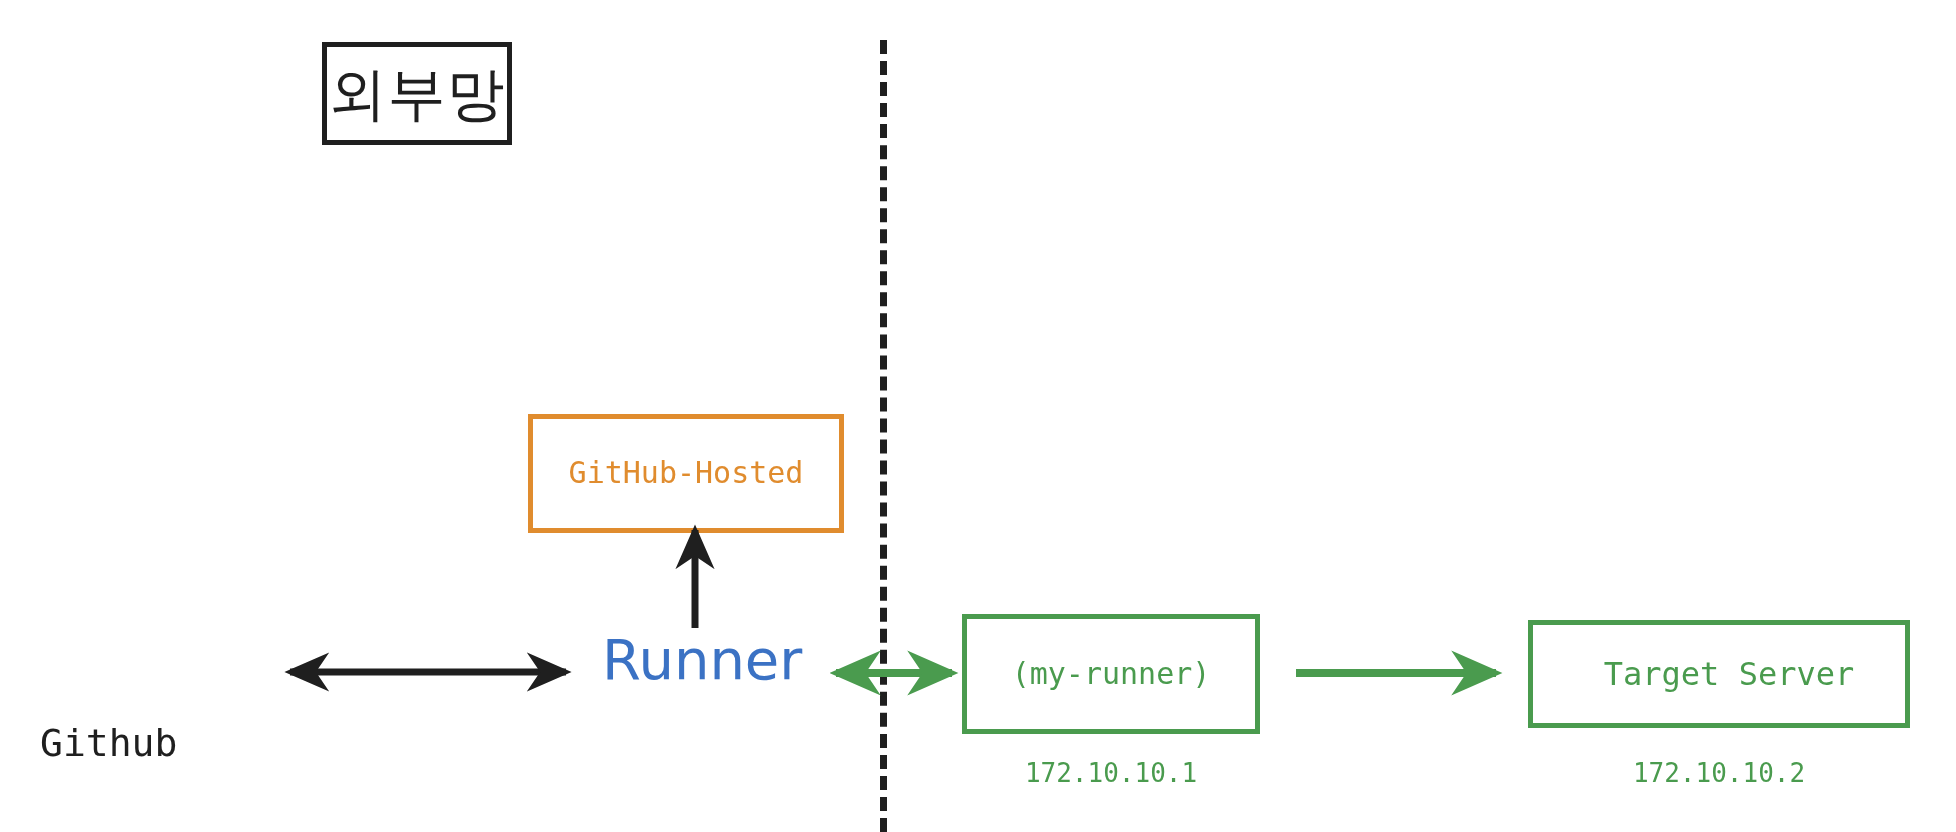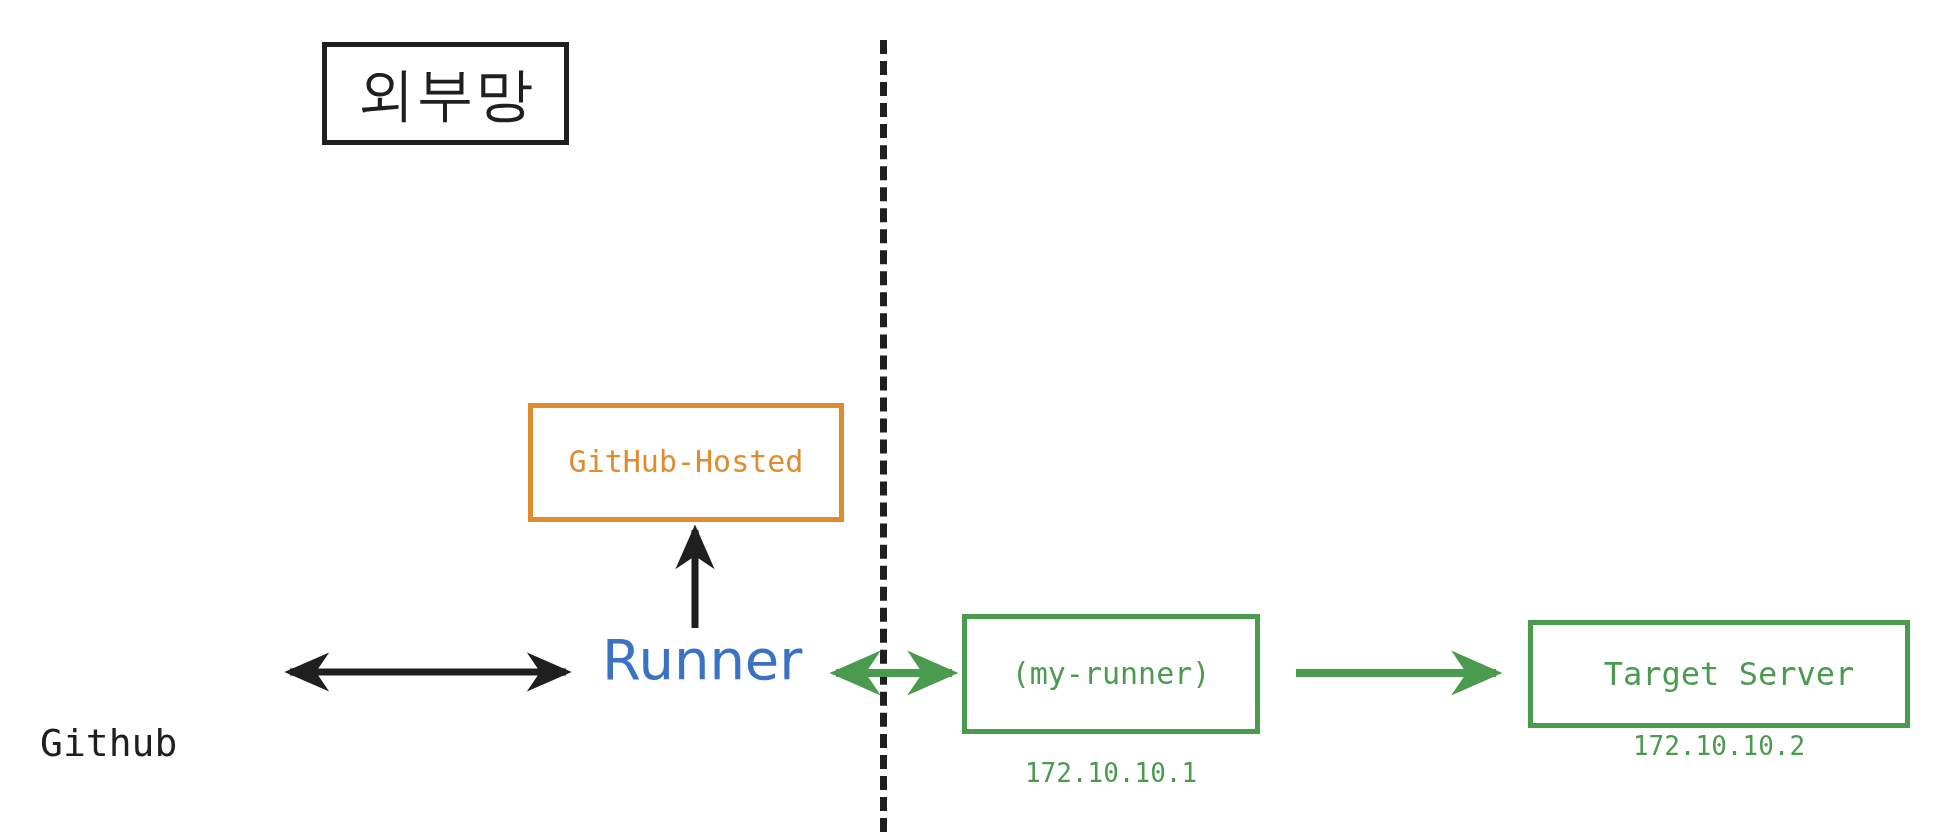--- a/index.html
+++ b/index.html
@@ -30,21 +30,21 @@
     justify-content: center;
   }
   .zone-label {
     font-family: "DejaVu Sans", sans-serif;
     font-size: 58px;
     line-height: 1;
     color: #1f1f1f;
     letter-spacing: 1px;
     white-space: nowrap;
   }
-  #zone-external { left: 322px; top: 42px;  width: 247px; height: 103px; }
+  #zone-external { left: 322px; top: 42px;  width: 190px; height: 103px; }
   #zone-internal { left: 1268px; top: 38px; width: 252px; height: 104px; }
 
   
   #boundary {
     position: absolute;
     left: 880px;
     top: 40px;
     width: 0;
     height: 792px;
     border-left: 7px dashed #1f1f1f;
@@ -61,21 +61,21 @@
     justify-content: center;
   }
   .node-line {
     font-family: "DejaVu Sans Mono", monospace;
     font-size: 30px;
     line-height: 1.28;
     white-space: pre;
   }
 
   #node-github-hosted {
-    left: 528px; top: 403px; width: 316px; height: 119px;
+    left: 528px; top: 414px; width: 316px; height: 119px;
     border: 5px solid #E08C2E;
   }
   #node-github-hosted .node-line { color: #E08C2E; }
 
   #node-self-hosted {
     left: 962px; top: 614px; width: 298px; height: 120px;
     border: 5px solid #4A9B4E;
   }
   #node-self-hosted .node-line { color: #4A9B4E; }
 
@@ -112,21 +112,21 @@
   
   .ip-caption {
     position: absolute;
     font-family: "DejaVu Sans Mono", monospace;
     font-size: 26px;
     color: #4A9B4E;
     white-space: nowrap;
     text-align: center;
   }
   #ip-self-hosted   { left: 962px;  top: 758px; width: 298px; }
-  #ip-target-server { left: 1528px; top: 731px; width: 382px; }
+  #ip-target-server { left: 1528px; top: 758px; width: 382px; }
 
   
   #connectors {
     position: absolute;
     left: 0; top: 0;
     width: 1956px;
     height: 832px;
     pointer-events: none;
   }
 </style>

